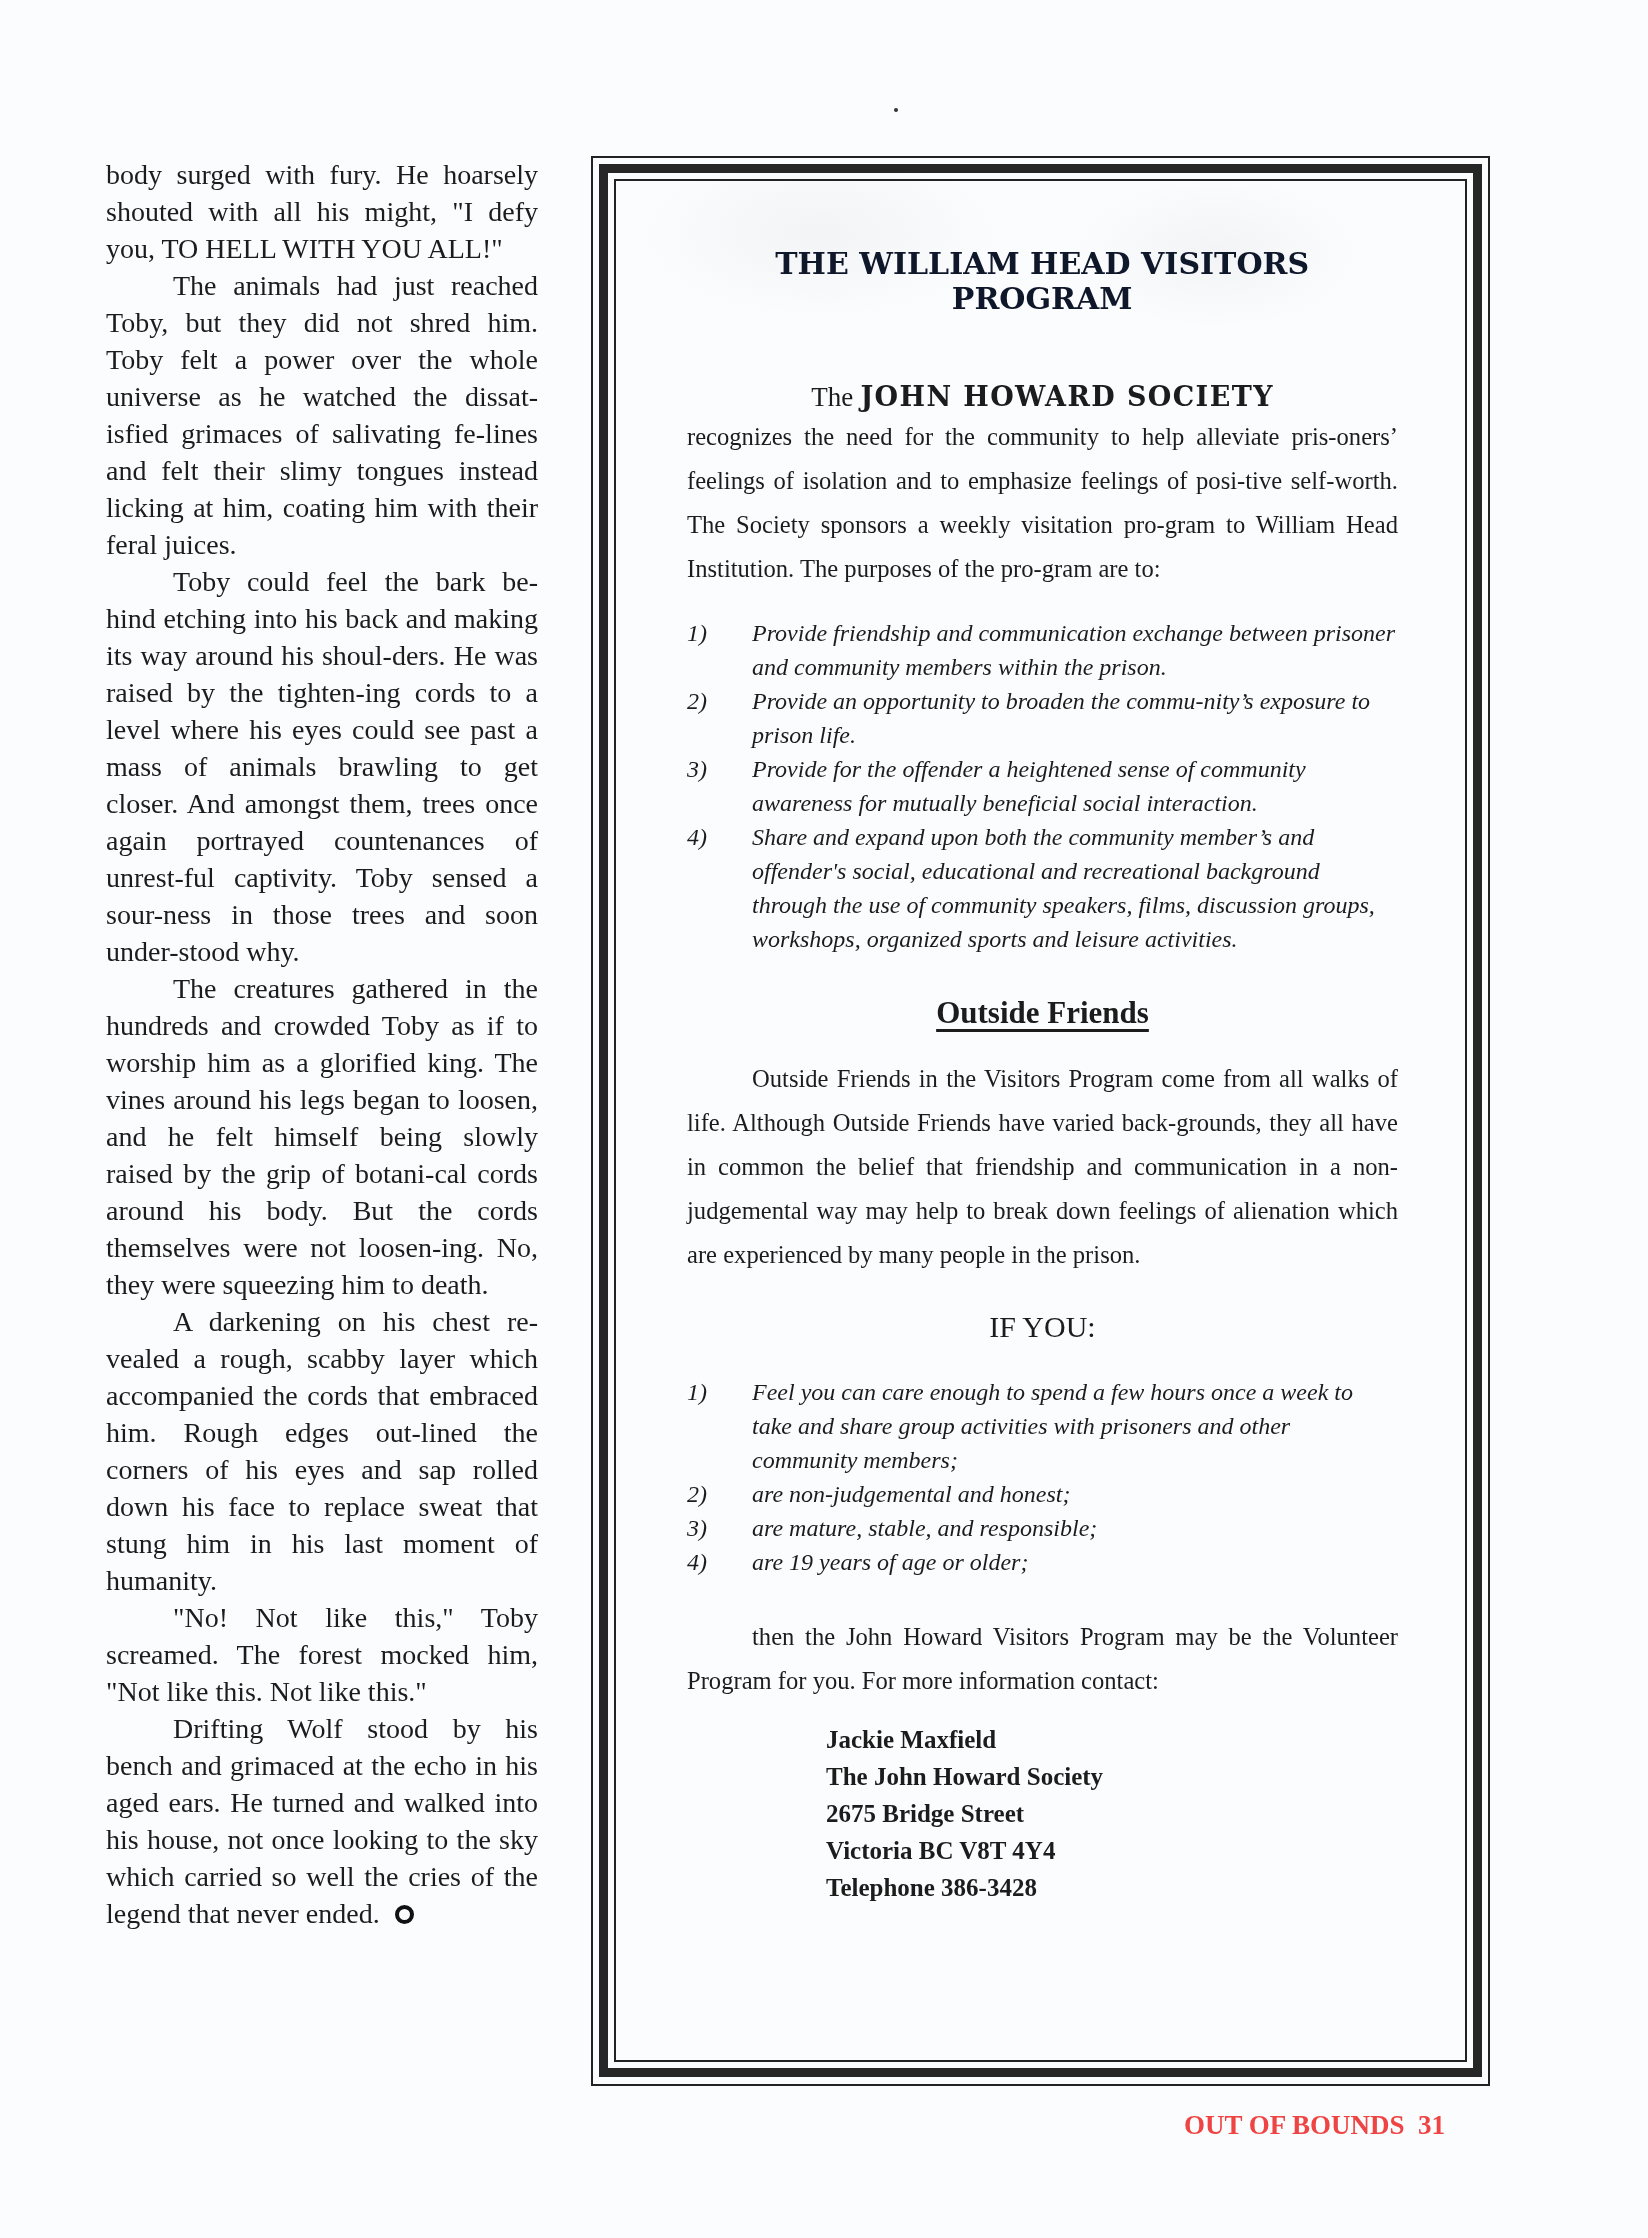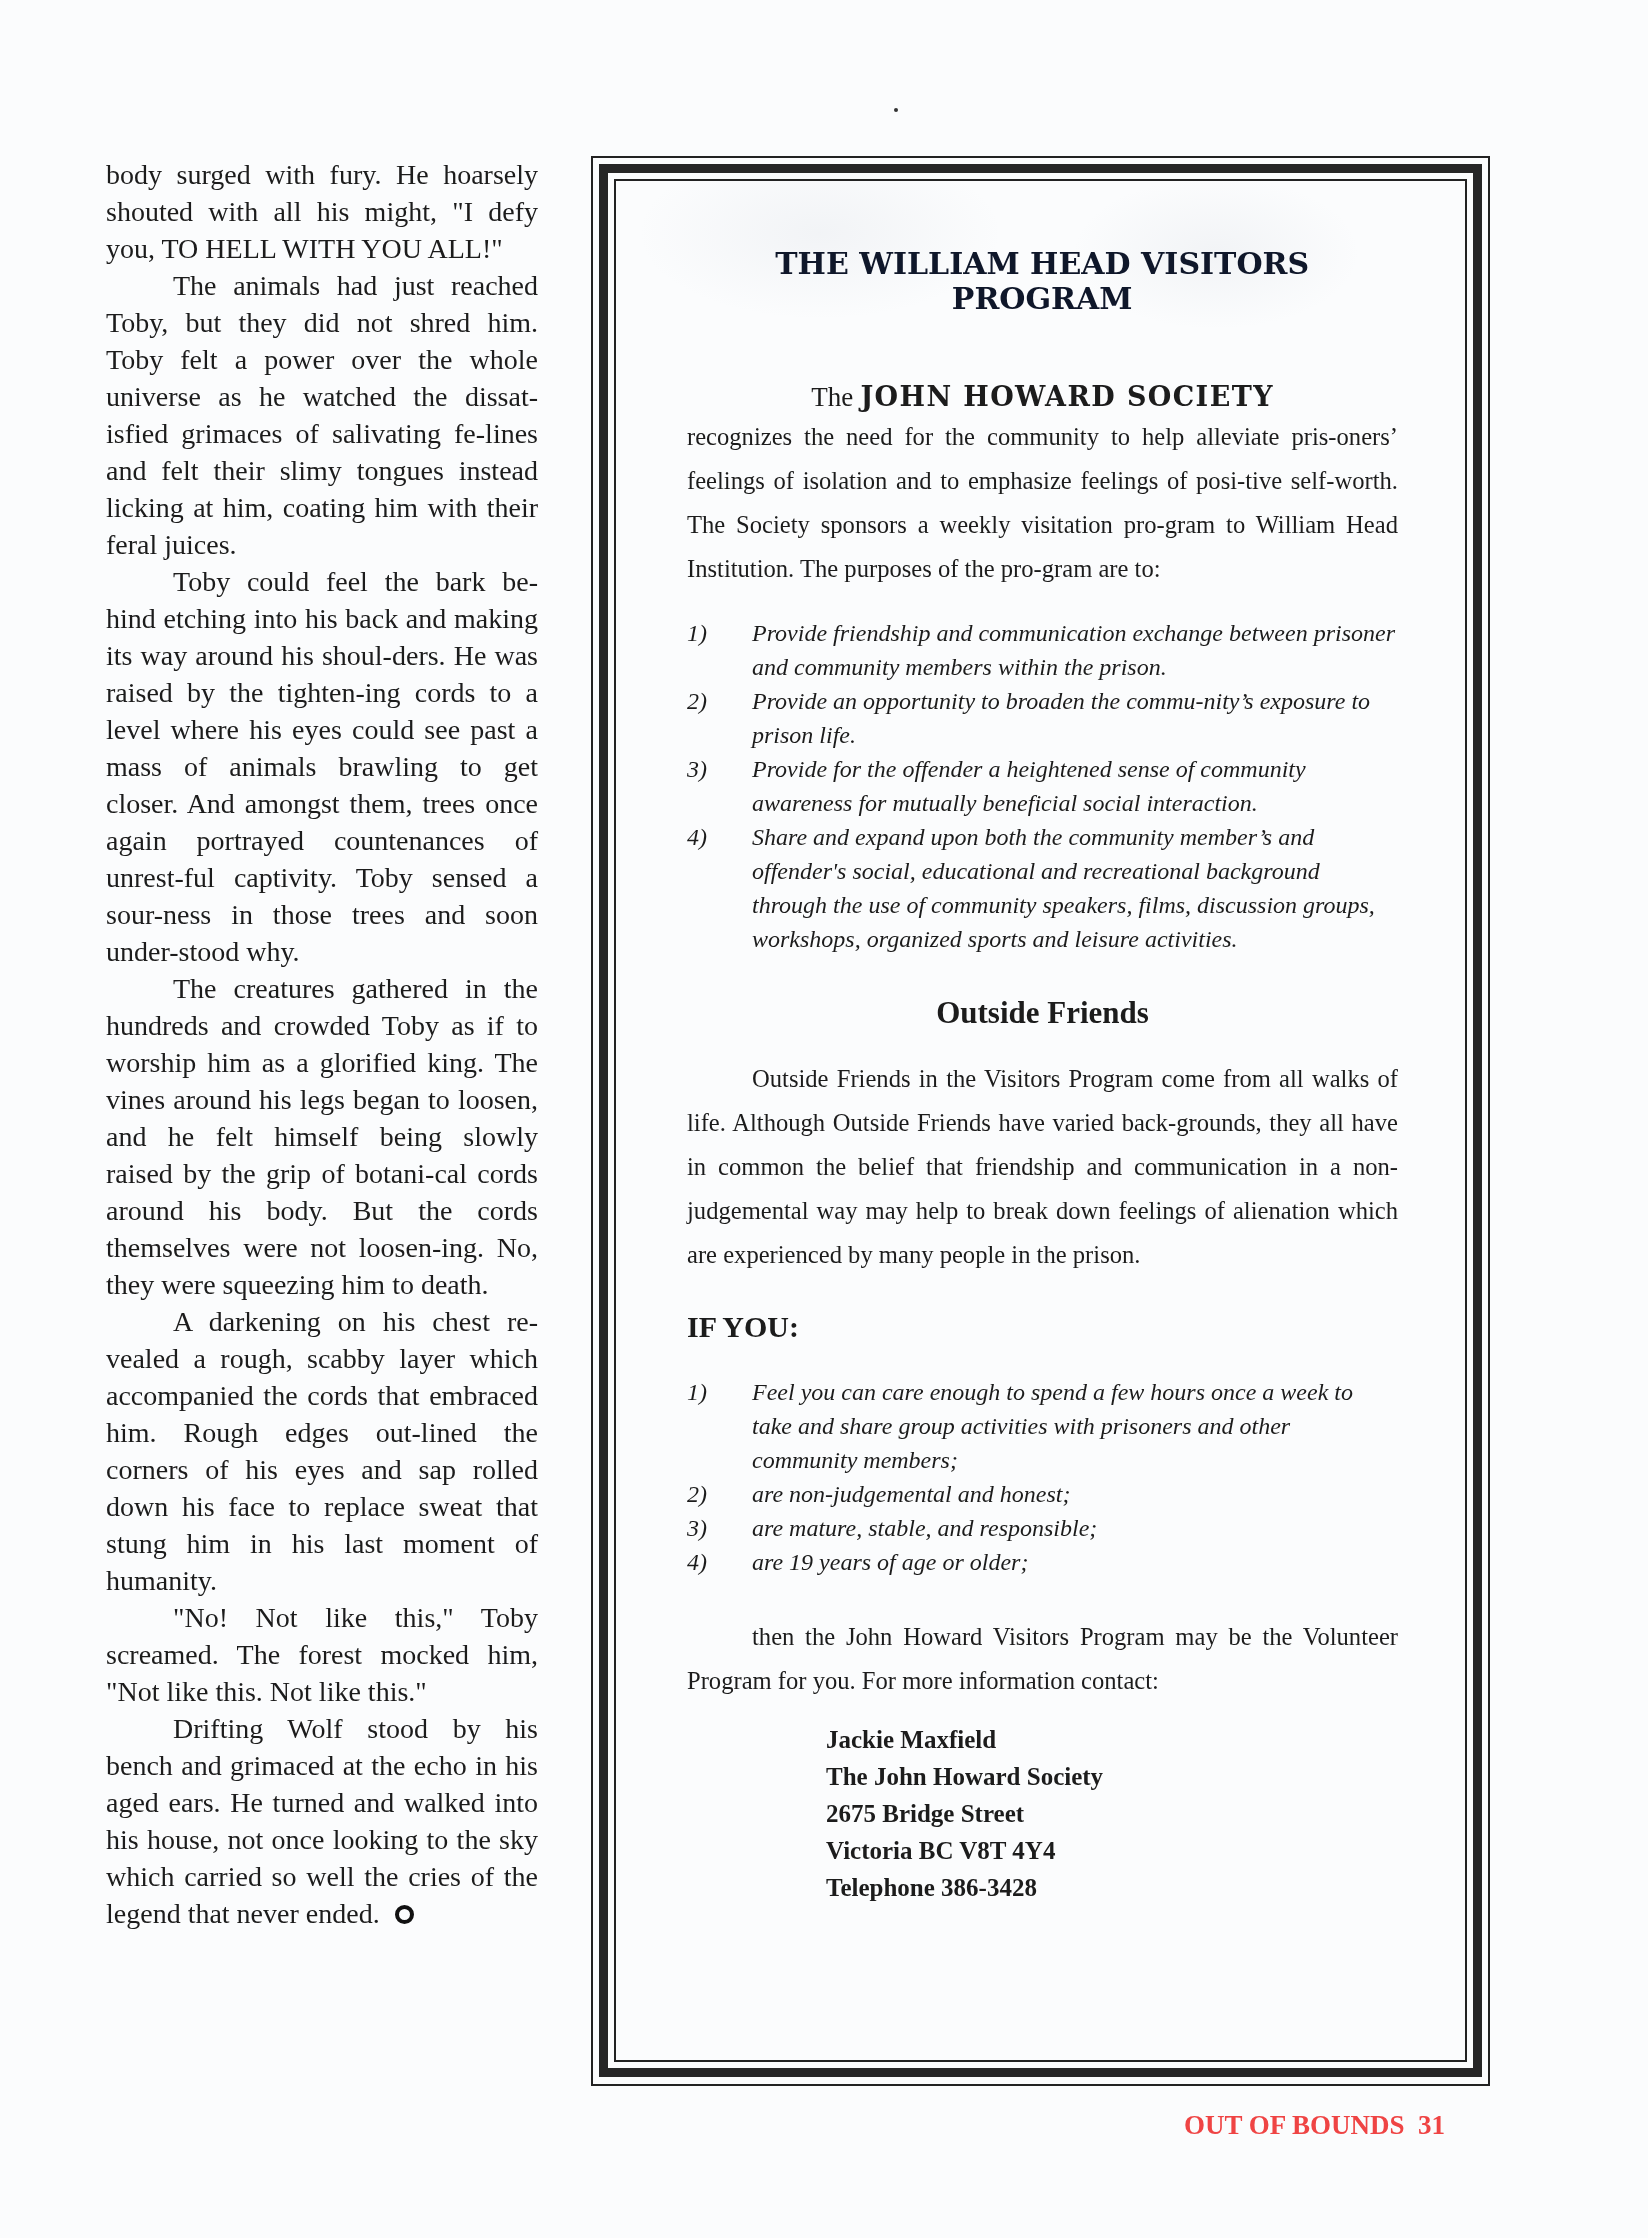--- a/index.html
+++ b/index.html
@@ -71,26 +71,26 @@
   }
   .intro { margin-top: 1.4px; }
   ol.list {
     list-style: none; margin: 24.6px 0 0 0; padding: 0;
     font-style: italic; font-size: 24px; line-height: 34px;
   }
   ol.list li { position: relative; padding-left: 65px; margin: 0; }
   ol.list li .num { position: absolute; left: 0; top: 0; font-style: italic; }
   .section-head {
     text-align: center; font-weight: bold; font-size: 31px; line-height: 37px;
-    text-decoration-thickness: 2.7px; text-underline-offset: 5.5px;
+    text-decoration: underline; text-decoration-thickness: 2.7px; text-underline-offset: 5.5px;
     margin-top: 38px;
   }
   .friends { margin-top: 26px; text-indent: 65px; }
   .ifyou-head {
-    font-weight: bold; font-size: 30px; line-height: 37px; margin-top: 31px;
+    text-align: center; font-weight: normal; font-size: 30px; line-height: 37px; margin-top: 31px;
   }
   ol.list2 { margin-top: 30px; }
   ol.list2 li.sub { padding-left: 65px; }
   .closing { margin-top: 36px; text-indent: 65px; }
   .contact {
     margin: 18px 0 0 139px; font-weight: bold; font-size: 25px; line-height: 37px;
   }
   .footer {
     position: absolute; left: 1184px; top: 2110px;
     font-weight: bold; font-size: 27px; letter-spacing: 0px; color: #ef4444;

